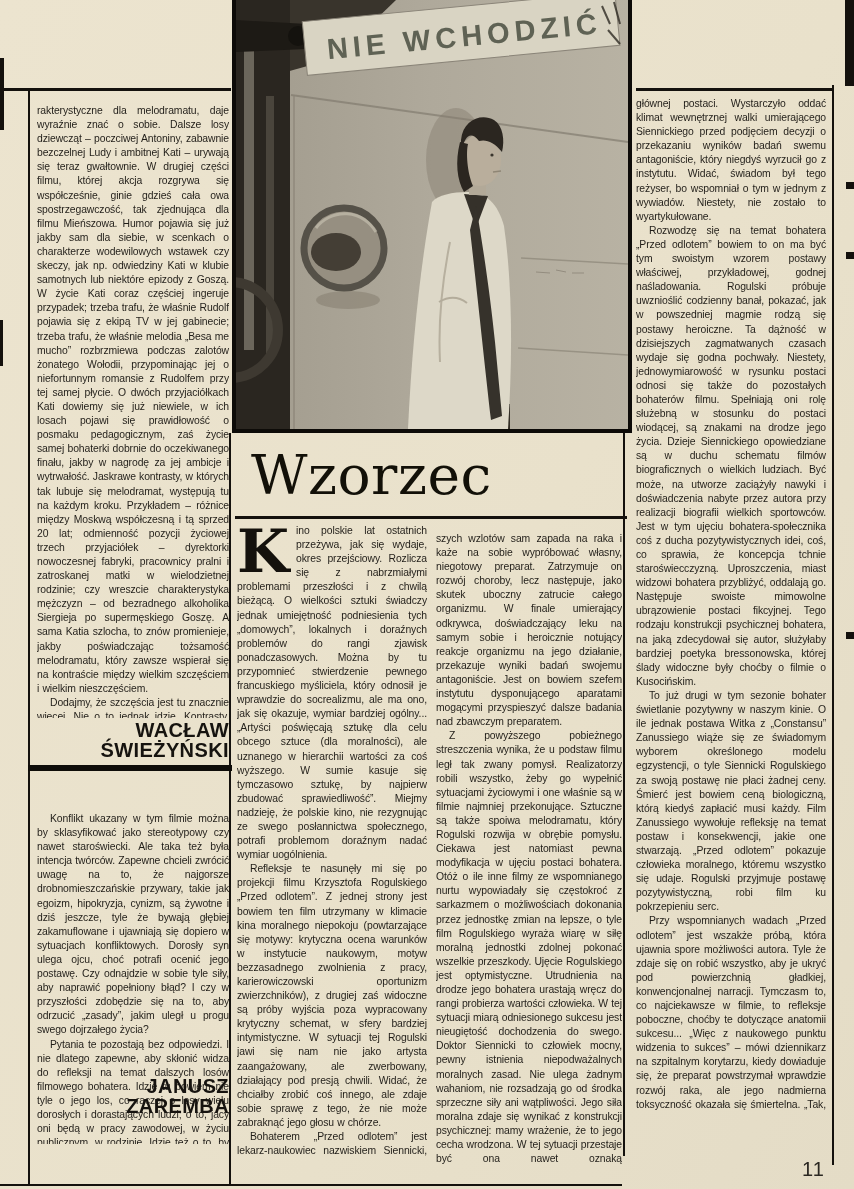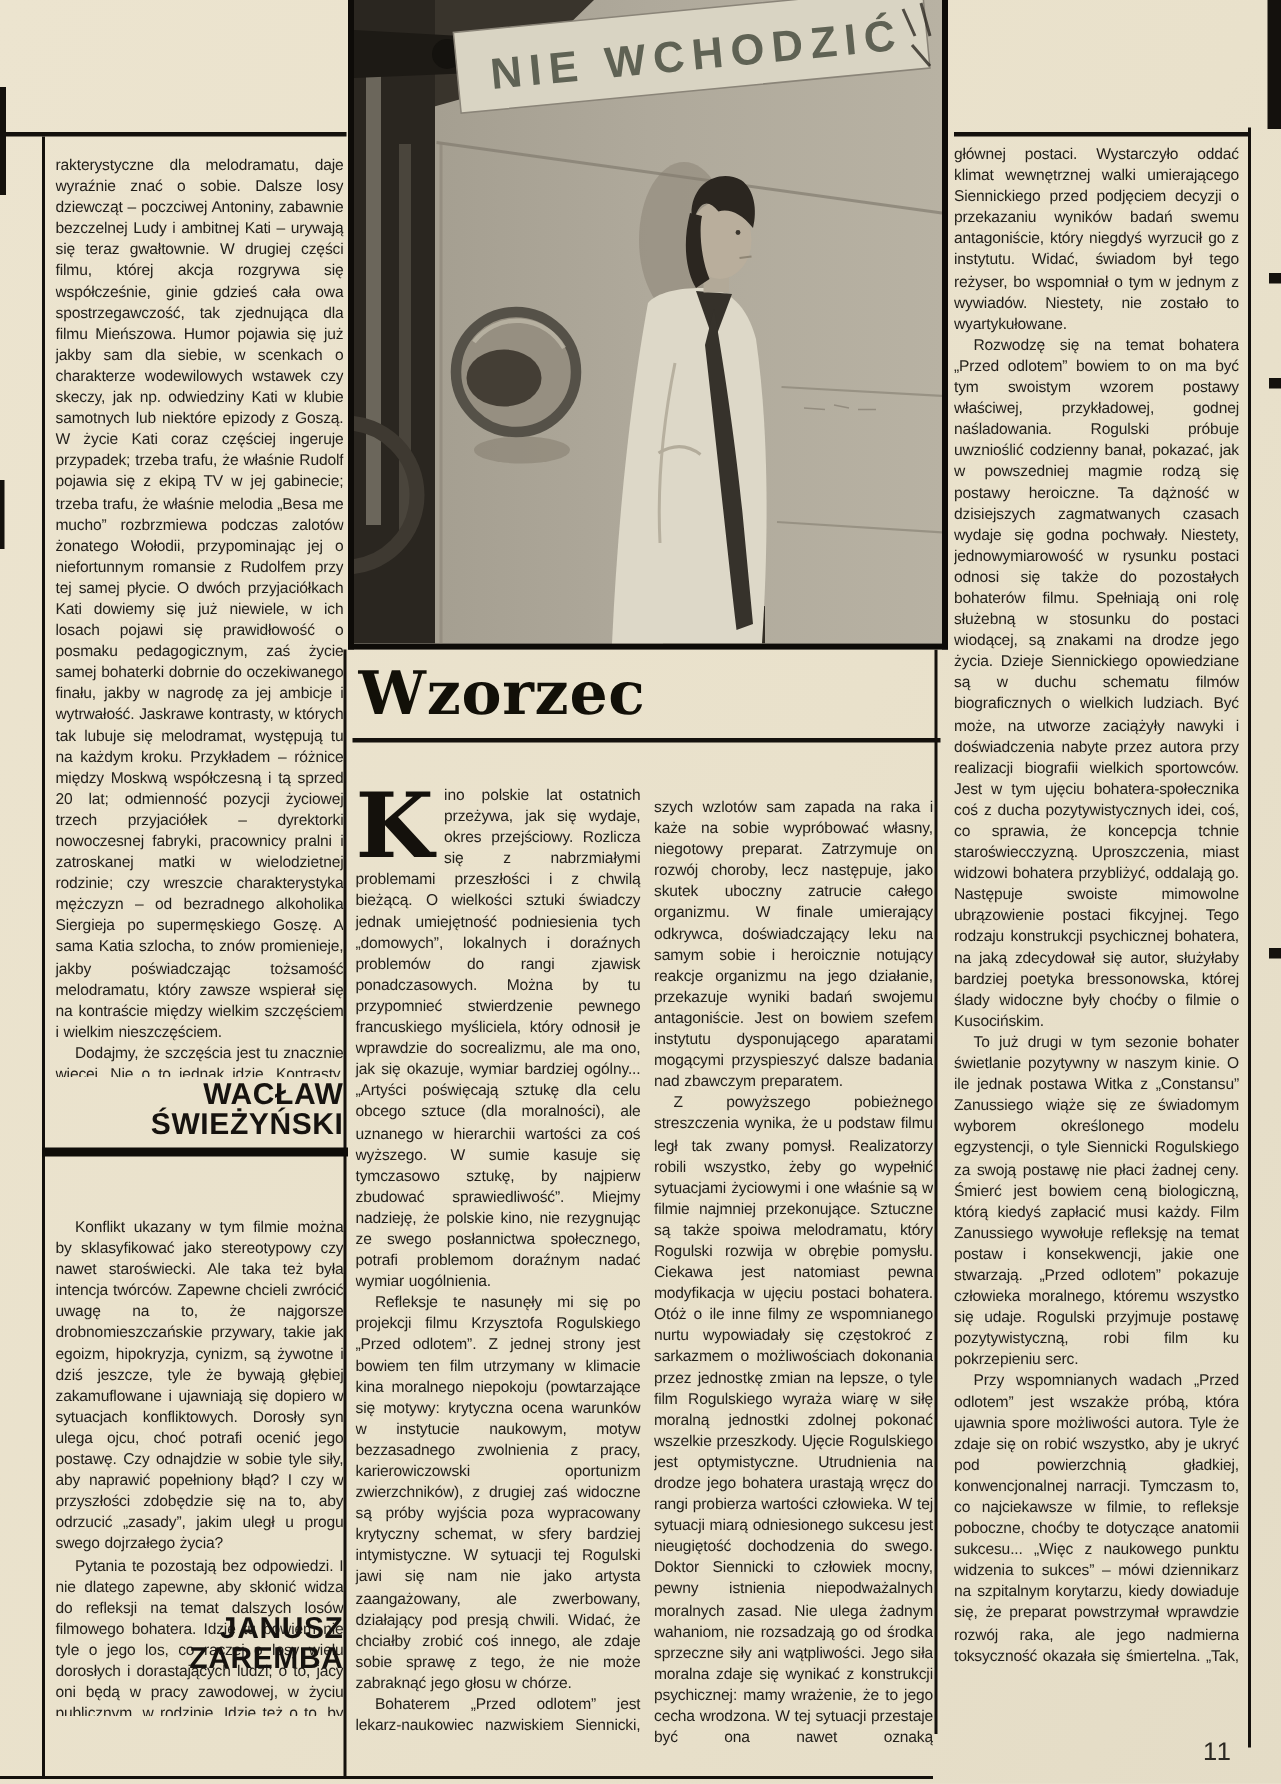--- a/index.html
+++ b/index.html
@@ -9,29 +9,29 @@
   .abs{position:absolute;}
   .rule{background:#14110d;}
   
   .body-text{font-size:10.4px;line-height:14.1px;text-align:justify;color:#211e19;
              letter-spacing:-0.1px;margin:0;word-spacing:0.4px;hyphens:auto;}
   .ind{text-indent:13px;}
   .col-box{overflow:hidden;}
   .byline{font-weight:bold;font-size:20px;line-height:20px;color:#16130f;text-align:right;
           white-space:pre-line;letter-spacing:0.4px;}
   
-  .headline{font-family:"DejaVu Serif","Liberation Serif",serif;font-weight:700;
-            font-size:40px;line-height:50px;color:#121008;margin:4px;letter-spacing:0.5px;}
+  .headline{font-family:"DejaVu Serif","Liberation Serif",serif;font-weight:400;
+            font-size:55px;line-height:50px;color:#121008;margin:16px;letter-spacing:0.5px;}
   .credits{font-size:10.4px;line-height:13px;font-weight:bold;color:#1c1915;margin:0;text-align:left;}
   .credit-rule{height:2px;background:#14110d;}
   
   .dropcap{float:left;font-family:"DejaVu Serif","Liberation Serif",serif;font-weight:700;
            font-size:60px;line-height:50px;padding:2px 7px 0 0;color:#14110c;}
   .thick-divider{background:#0f0d09;}
-  .page-number{font-size:17px;color:#2b2822;letter-spacing:1px;}
+  .page-number{font-size:20px;color:#2b2822;letter-spacing:1px;}
   .photo-frame{border-left:4px solid #0d0b08;border-right:4px solid #0d0b08;border-bottom:4px solid #0d0b08;
                background:#aaa496;}
   .photo-frame svg{display:block;}
 </style>
 </head>
 <body>
 
 <div class="page">
 
   <div class="abs rule" style="left:0;top:88px;width:231px;height:3px;"></div>

